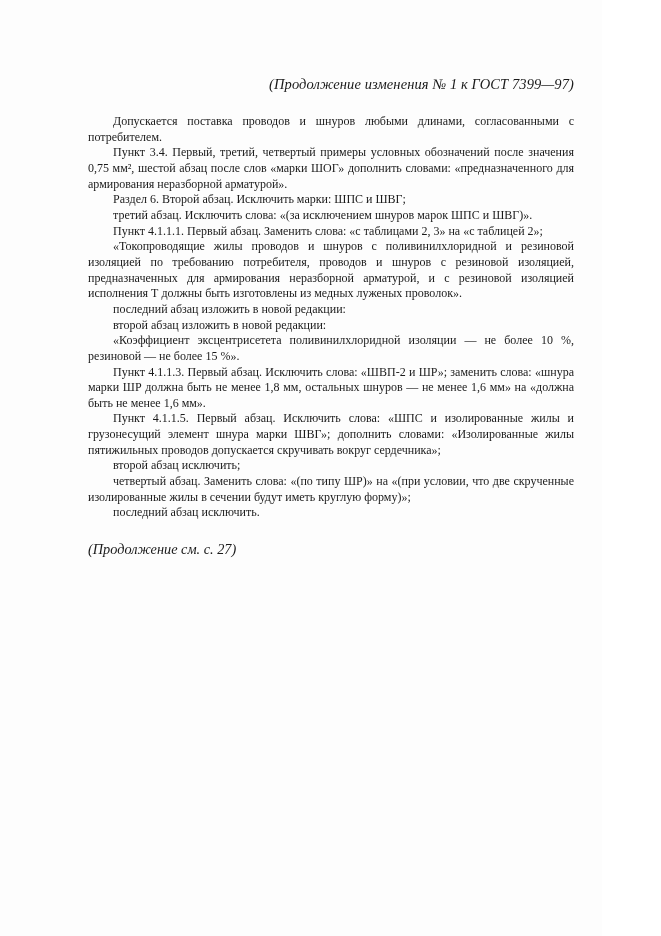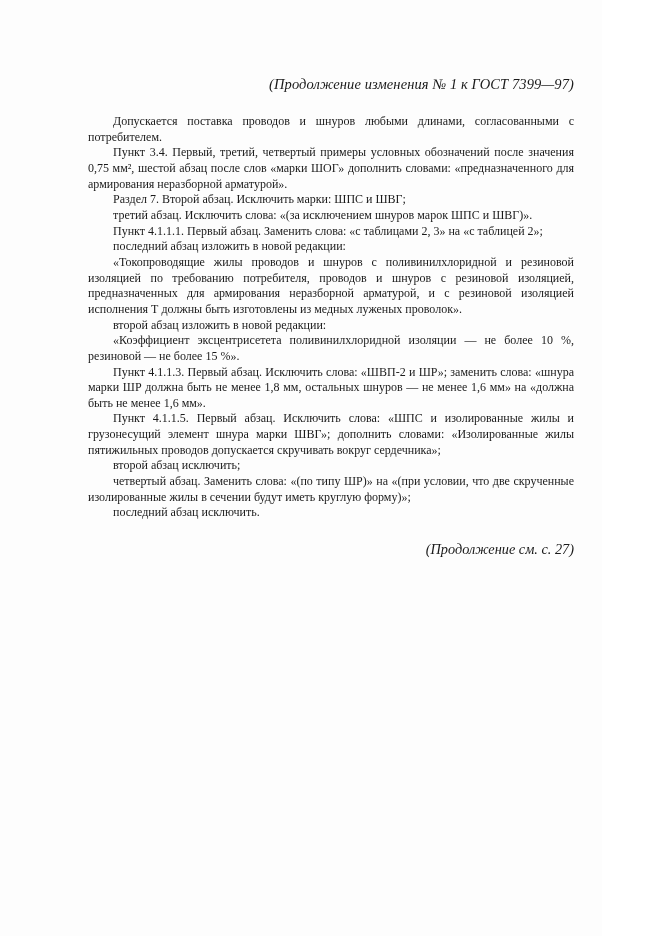--- a/index.html
+++ b/index.html
@@ -42,41 +42,41 @@
     font-size: 12px;
     line-height: 1.305;
     text-align: justify;
     text-justify: inter-word;
     hyphens: manual;
   }
   p.indent {
     text-indent: 25px;
   }
   .footer-line {
-    text-align: right;
+    text-align: left;
     font-style: italic;
     font-size: 14.3px;
     margin-top: 20px;
   }
 </style>
 </head>
 <body>
 
 <div class="page">
   <div class="content">
 
     <div class="header-line">(Продолжение изменения № 1 к  ГОСТ  7399—97)</div>
 
     <p class="body-par indent">Допускается поставка проводов и шнуров любыми длинами, согласо­ванными с потребителем.</p>
     <p class="body-par indent">Пункт 3.4. Первый, третий, четвертый примеры условных обозначе­ний после значения 0,75 мм², шестой абзац после слов «марки ШОГ» дополнить словами: «предназначенного для армирования неразборной арматурой».</p>
-    <p class="body-par indent">Раздел 7. Второй абзац. Исключить марки: ШПС и ШВГ;</p>
+    <p class="body-par indent">Раздел 6. Второй абзац. Исключить марки: ШПС и ШВГ;</p>
     <p class="body-par indent">третий абзац. Исключить слова: «(за исключением шнуров  марок ШПС и ШВГ)».</p>
     <p class="body-par indent">Пункт 4.1.1.1. Первый абзац. Заменить слова: «с таблицами 2, 3» на «с таблицей 2»;</p>
+    <p class="body-par indent">«Токопроводящие жилы проводов и шнуров с поливинилхлоридной и резиновой изоляцией по требованию потребителя, проводов и шнуров с резиновой изоляцией, предназначенных для армирования неразборной арматурой, и с резиновой изоляцией исполнения Т должны быть изго­товлены из медных луженых проволок».</p>
     <p class="body-par indent">последний абзац изложить в новой редакции:</p>
-    <p class="body-par indent">«Токопроводящие жилы проводов и шнуров с поливинилхлоридной и резиновой изоляцией по требованию потребителя, проводов и шнуров с резиновой изоляцией, предназначенных для армирования неразборной арматурой, и с резиновой изоляцией исполнения Т должны быть изго­товлены из медных луженых проволок».</p>
     <p class="body-par indent">второй абзац изложить в новой редакции:</p>
     <p class="body-par indent">«Коэффициент эксцентрисетета поливинилхлоридной изоляции — не более 10 %, резиновой — не более 15 %».</p>
     <p class="body-par indent">Пункт 4.1.1.3. Первый абзац. Исключить слова: «ШВП-2 и ШР»; заме­нить слова: «шнура марки ШР должна быть не менее 1,8 мм, остальных шнуров — не менее 1,6 мм» на «должна быть не менее 1,6 мм».</p>
     <p class="body-par indent">Пункт 4.1.1.5. Первый абзац. Исключить слова: «ШПС и изолирован­ные жилы и грузонесущий элемент шнура марки ШВГ»; дополнить сло­вами: «Изолированные жилы пятижильных проводов допускается скру­чивать вокруг сердечника»;</p>
     <p class="body-par indent">второй абзац исключить;</p>
     <p class="body-par indent">четвертый абзац. Заменить слова: «(по типу ШР)» на «(при условии, что две скрученные изолированные жилы в сечении будут иметь круглую форму)»;</p>
     <p class="body-par indent">последний абзац исключить.</p>
 
     <div class="footer-line">(Продолжение см. с. 27)</div>
   </div>

